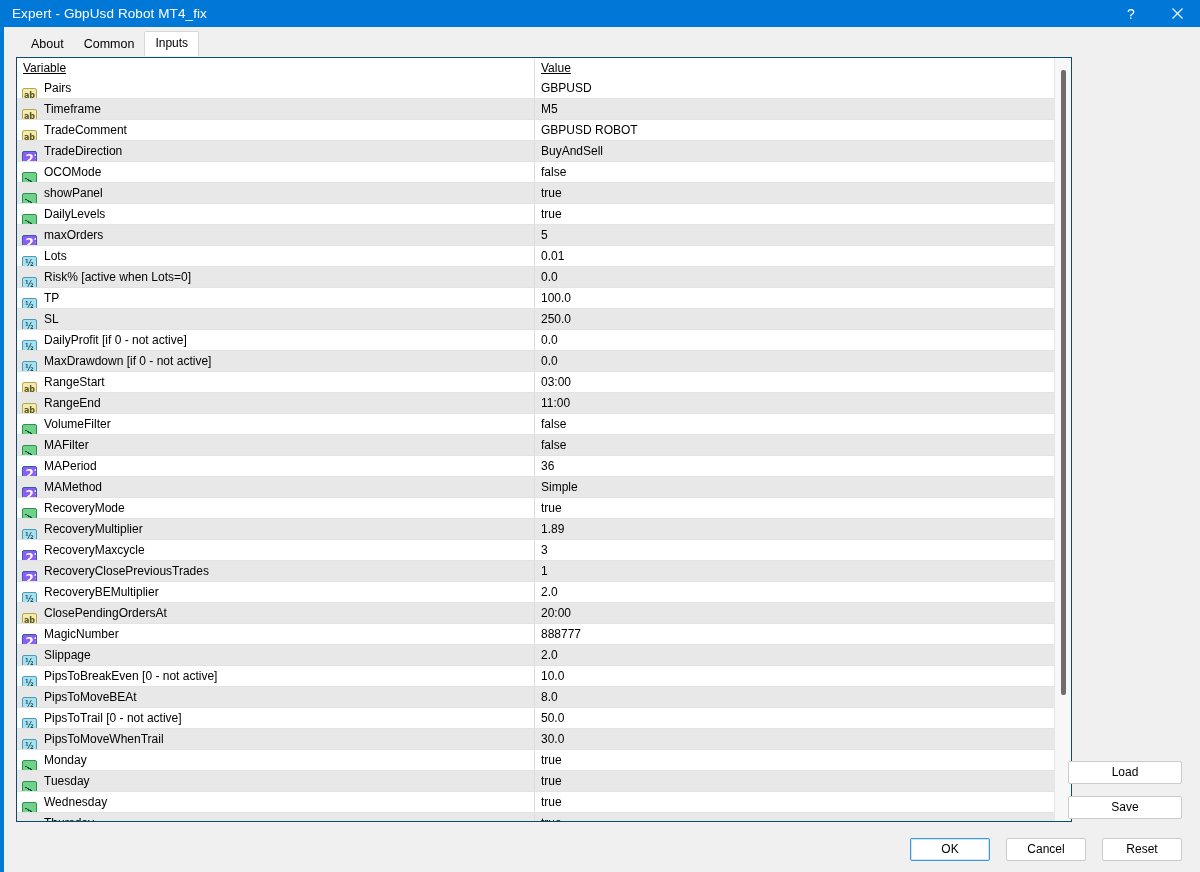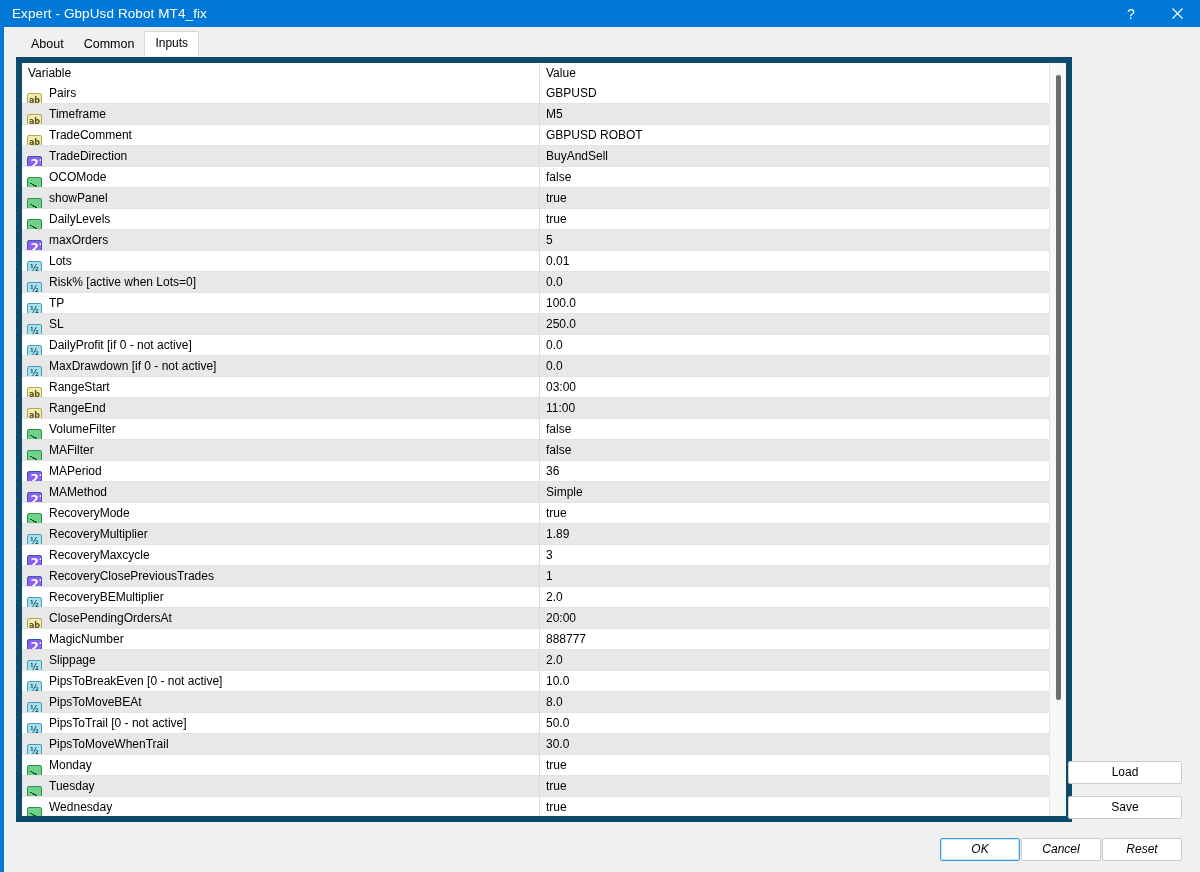--- a/index.html
+++ b/index.html
@@ -102,24 +102,25 @@
     position: relative;
   }
 
   
   .gridwrap {
     position: absolute;
     left: 12px;
     top: 2px;
     width: 1056px;
     height: 765px;
-    border: 6px solid #0c4a6e;
+    border: 1px solid #0c4a6e;
     background: #ffffff;
     box-sizing: border-box;
     overflow: hidden;
+    text-decoration: underline;
   }
   .grid {
     position: relative;
     width: 100%;
     height: 100%;
   }
   .gridhead {
     height: 20px;
     background: #ffffff;
     border-bottom: 1px solid #e0e0e0;
@@ -290,22 +291,21 @@
     height: 46px;
     display: flex;
     align-items: center;
     justify-content: flex-end;
     padding-right: 18px;
     box-sizing: border-box;
   }
   .btn-wide {
     width: 80px;
     height: 23px;
-    margin-left: 1px;
-    font-style: italic;
+    margin-left: 16px;
   }
   .btn-wide.primary {
     border: 1px solid #3b99e0;
     box-shadow: 0 0 0 1px #cfe6f7 inset;
   }
 </style>
 </head>
 <body>
 
 <div class="window">

